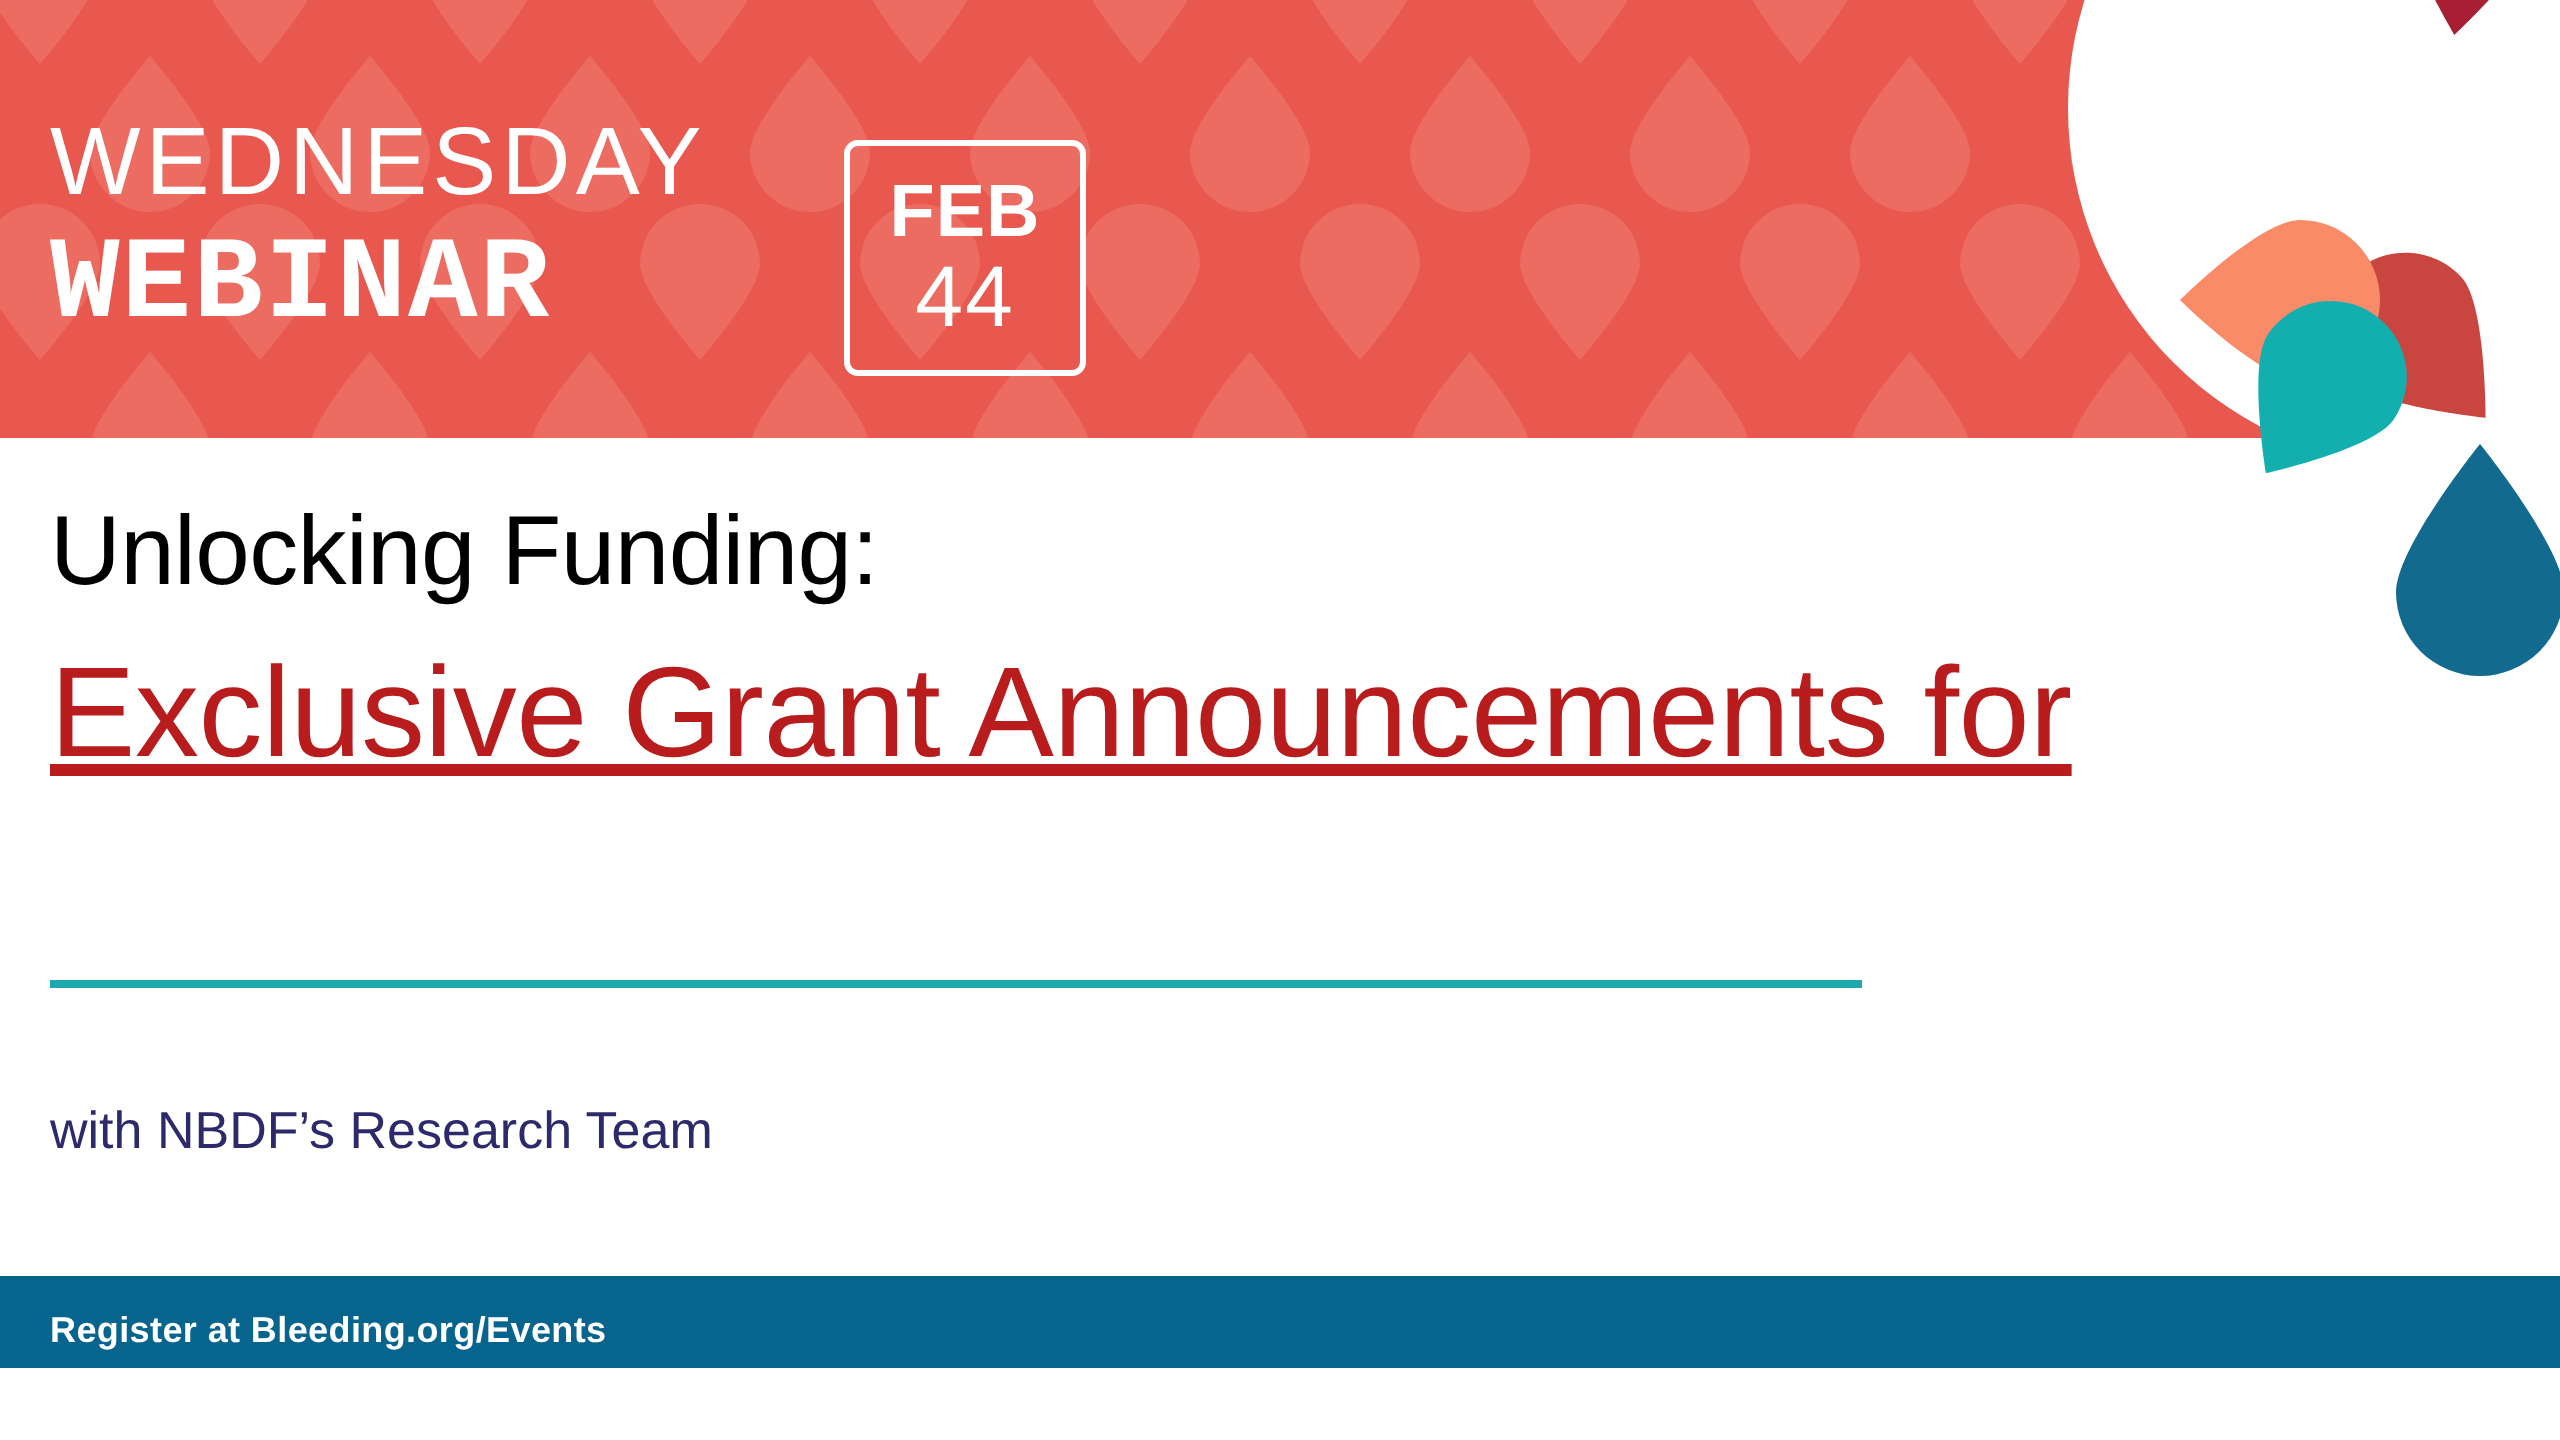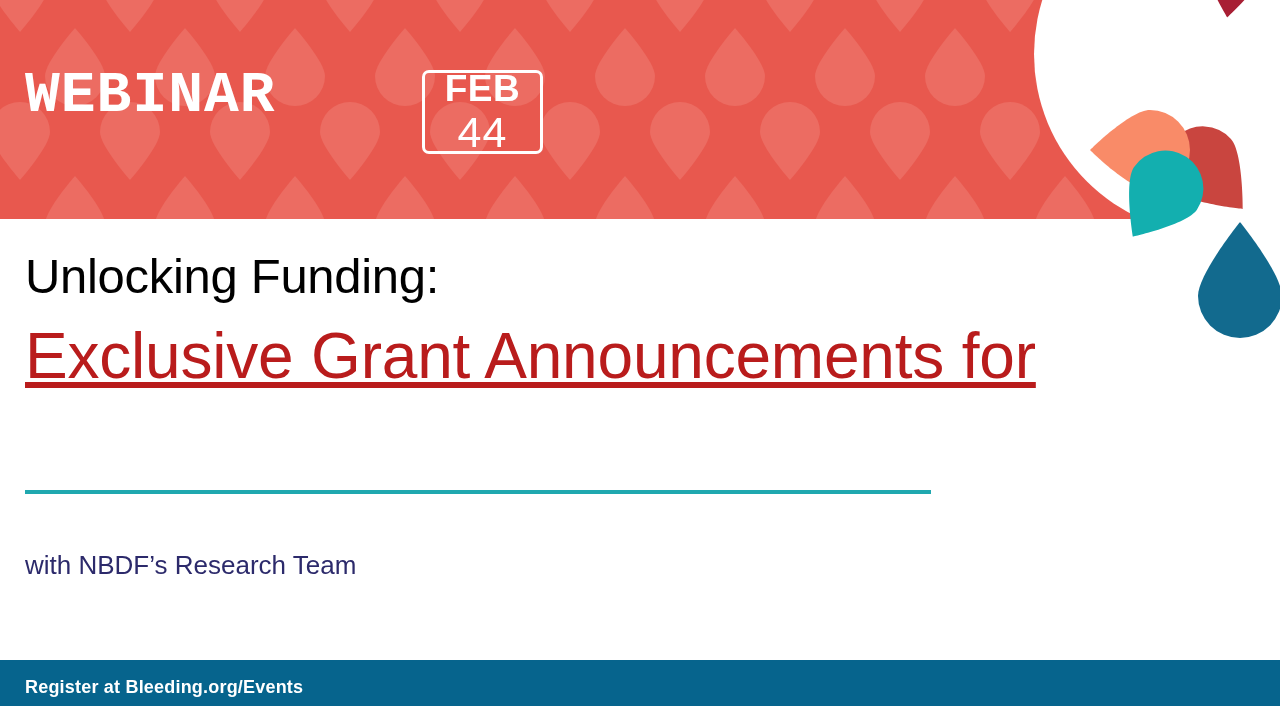--- a/index.html
+++ b/index.html
@@ -74,21 +74,21 @@
     white-space: nowrap;
     font-family: Liberation Mono, monospace;
   }
 
   
   .date-badge {
     position: absolute;
     left: 422px;
     top: 70px;
     width: 121px;
-    height: 84px;
+    height: 118px;
     border: 3px solid #ffffff;
     border-radius: 7px;
     box-sizing: border-box;
     display: flex;
     flex-direction: column;
     align-items: center;
     justify-content: center;
   }
   .date-month {
     font-size: 37px;
@@ -160,21 +160,21 @@
     font-weight: 400;
     color: #2C2A6B;
     line-height: 1.2;
     white-space: nowrap;
   }
 
   
   .bottom-bar {
     position: absolute;
     left: 0;
-    top: 660px;
+    top: 638px;
     width: 1280px;
     height: 46px;
     background: #06648D;
   }
   .bottom-bar-text {
     position: absolute;
     left: 25px;
     top: 17px;
     font-size: 18px;
     font-weight: 700;
@@ -255,20 +255,21 @@
         <use href="#dropUp" x="955" y="216"></use>
         <use href="#dropUp" x="1065" y="216"></use>
         <use href="#dropUp" x="1175" y="216"></use>
         <use href="#dropUp" x="1285" y="216"></use>
       </g>
     </svg>
 
     <div class="banner-cutout"></div>
 
     <div class="banner-text">
+      <div class="wednesday">WEDNESDAY</div>
       <div class="webinar">WEBINAR</div>
     </div>
 
     <div class="date-badge">
       <div class="date-month">FEB</div>
       <div class="date-day">44</div>
     </div>
   </div>
 
   <svg class="logo" viewBox="0 0 240 340" aria-hidden="true">

